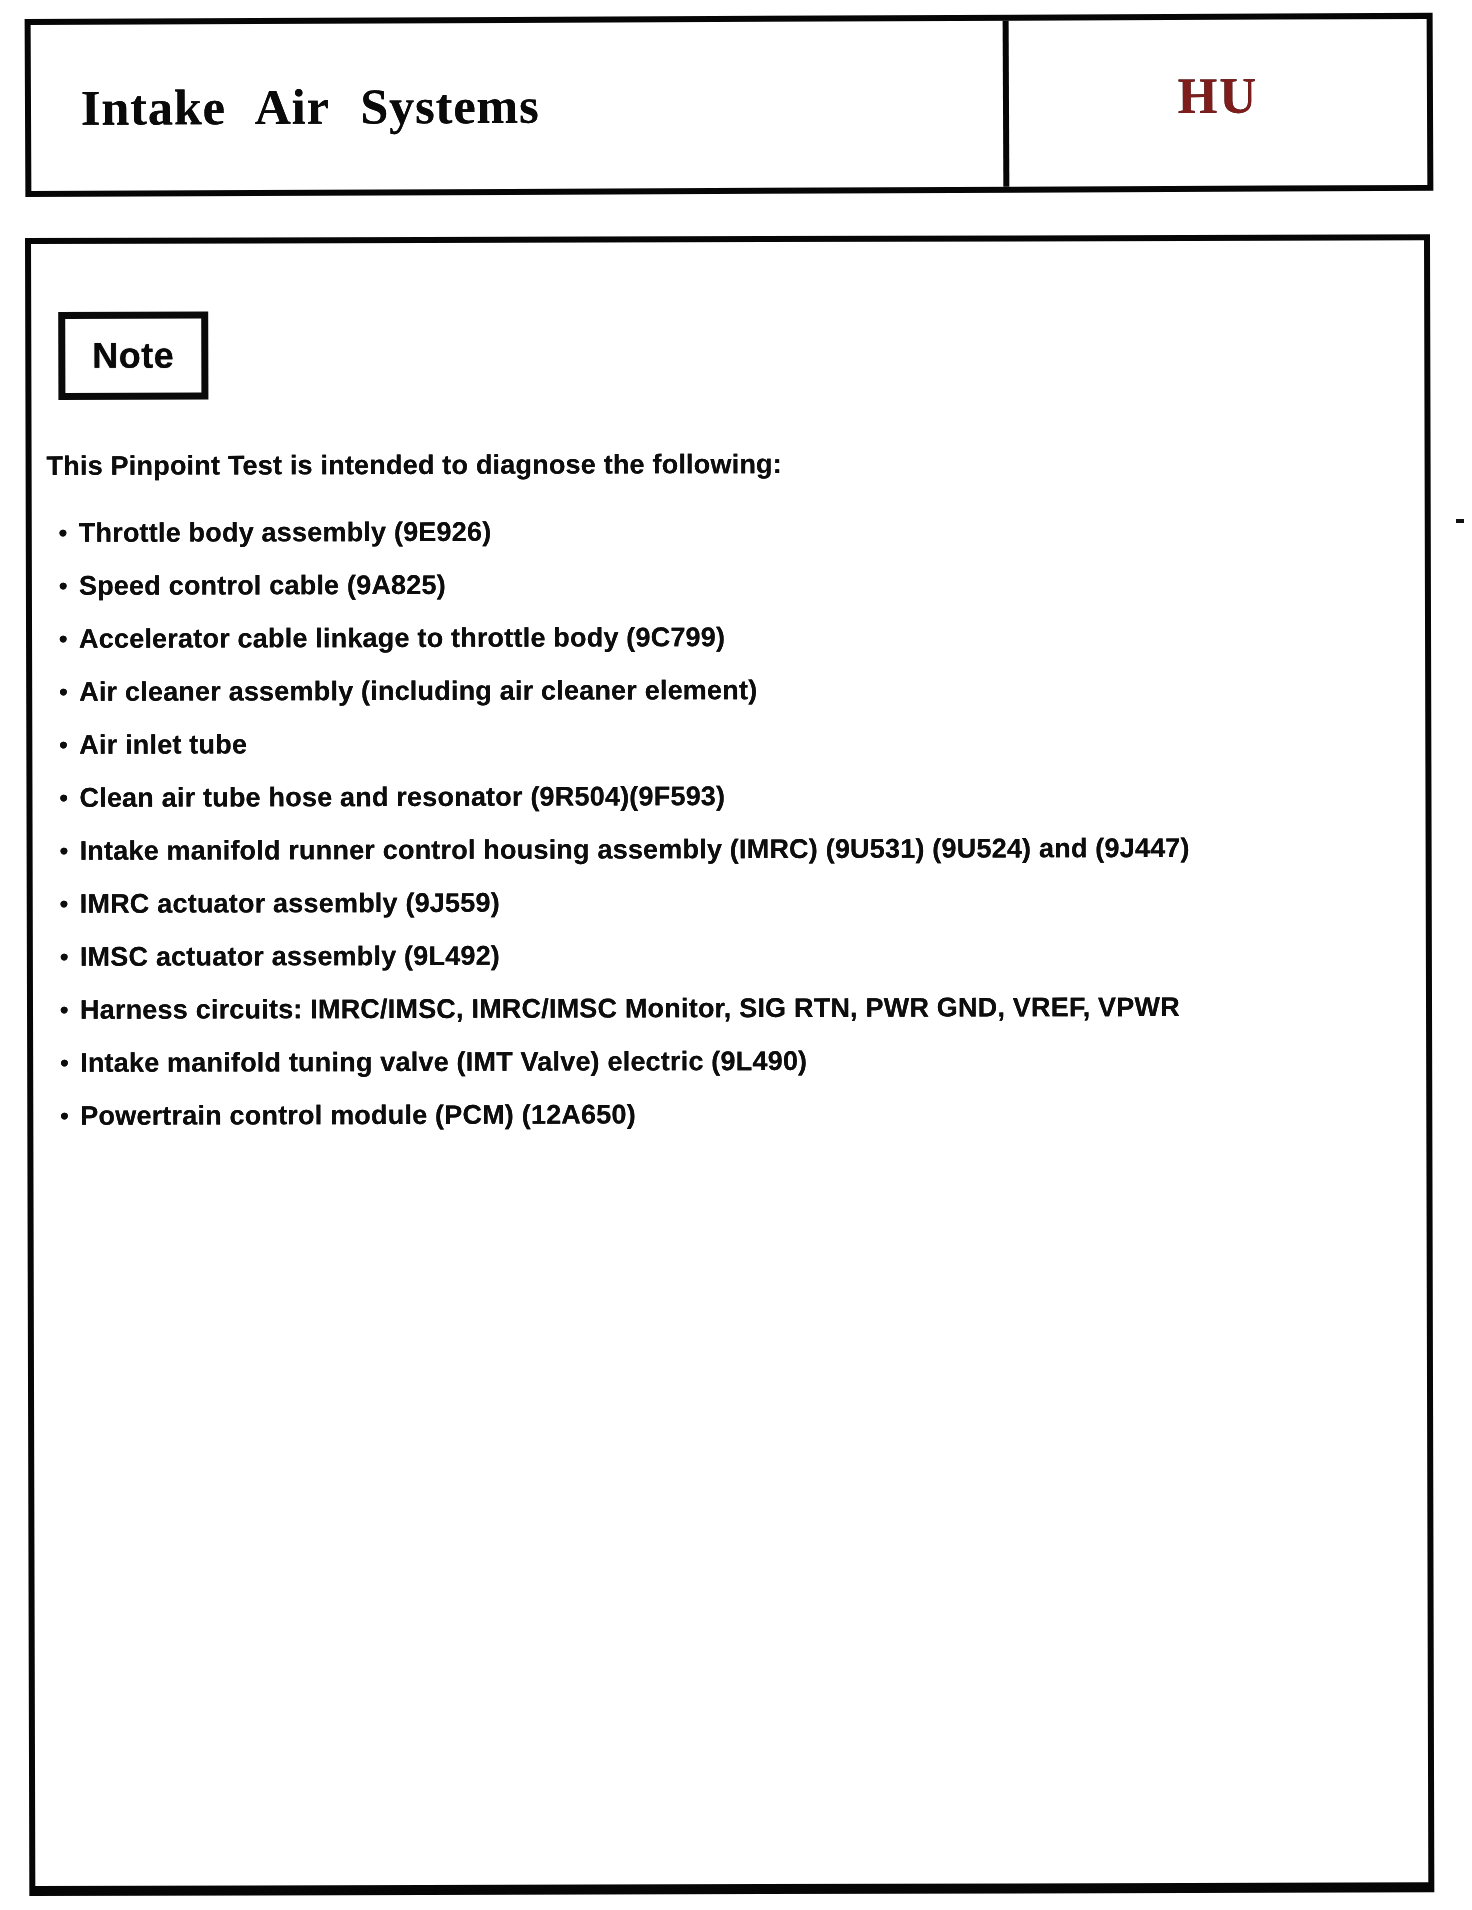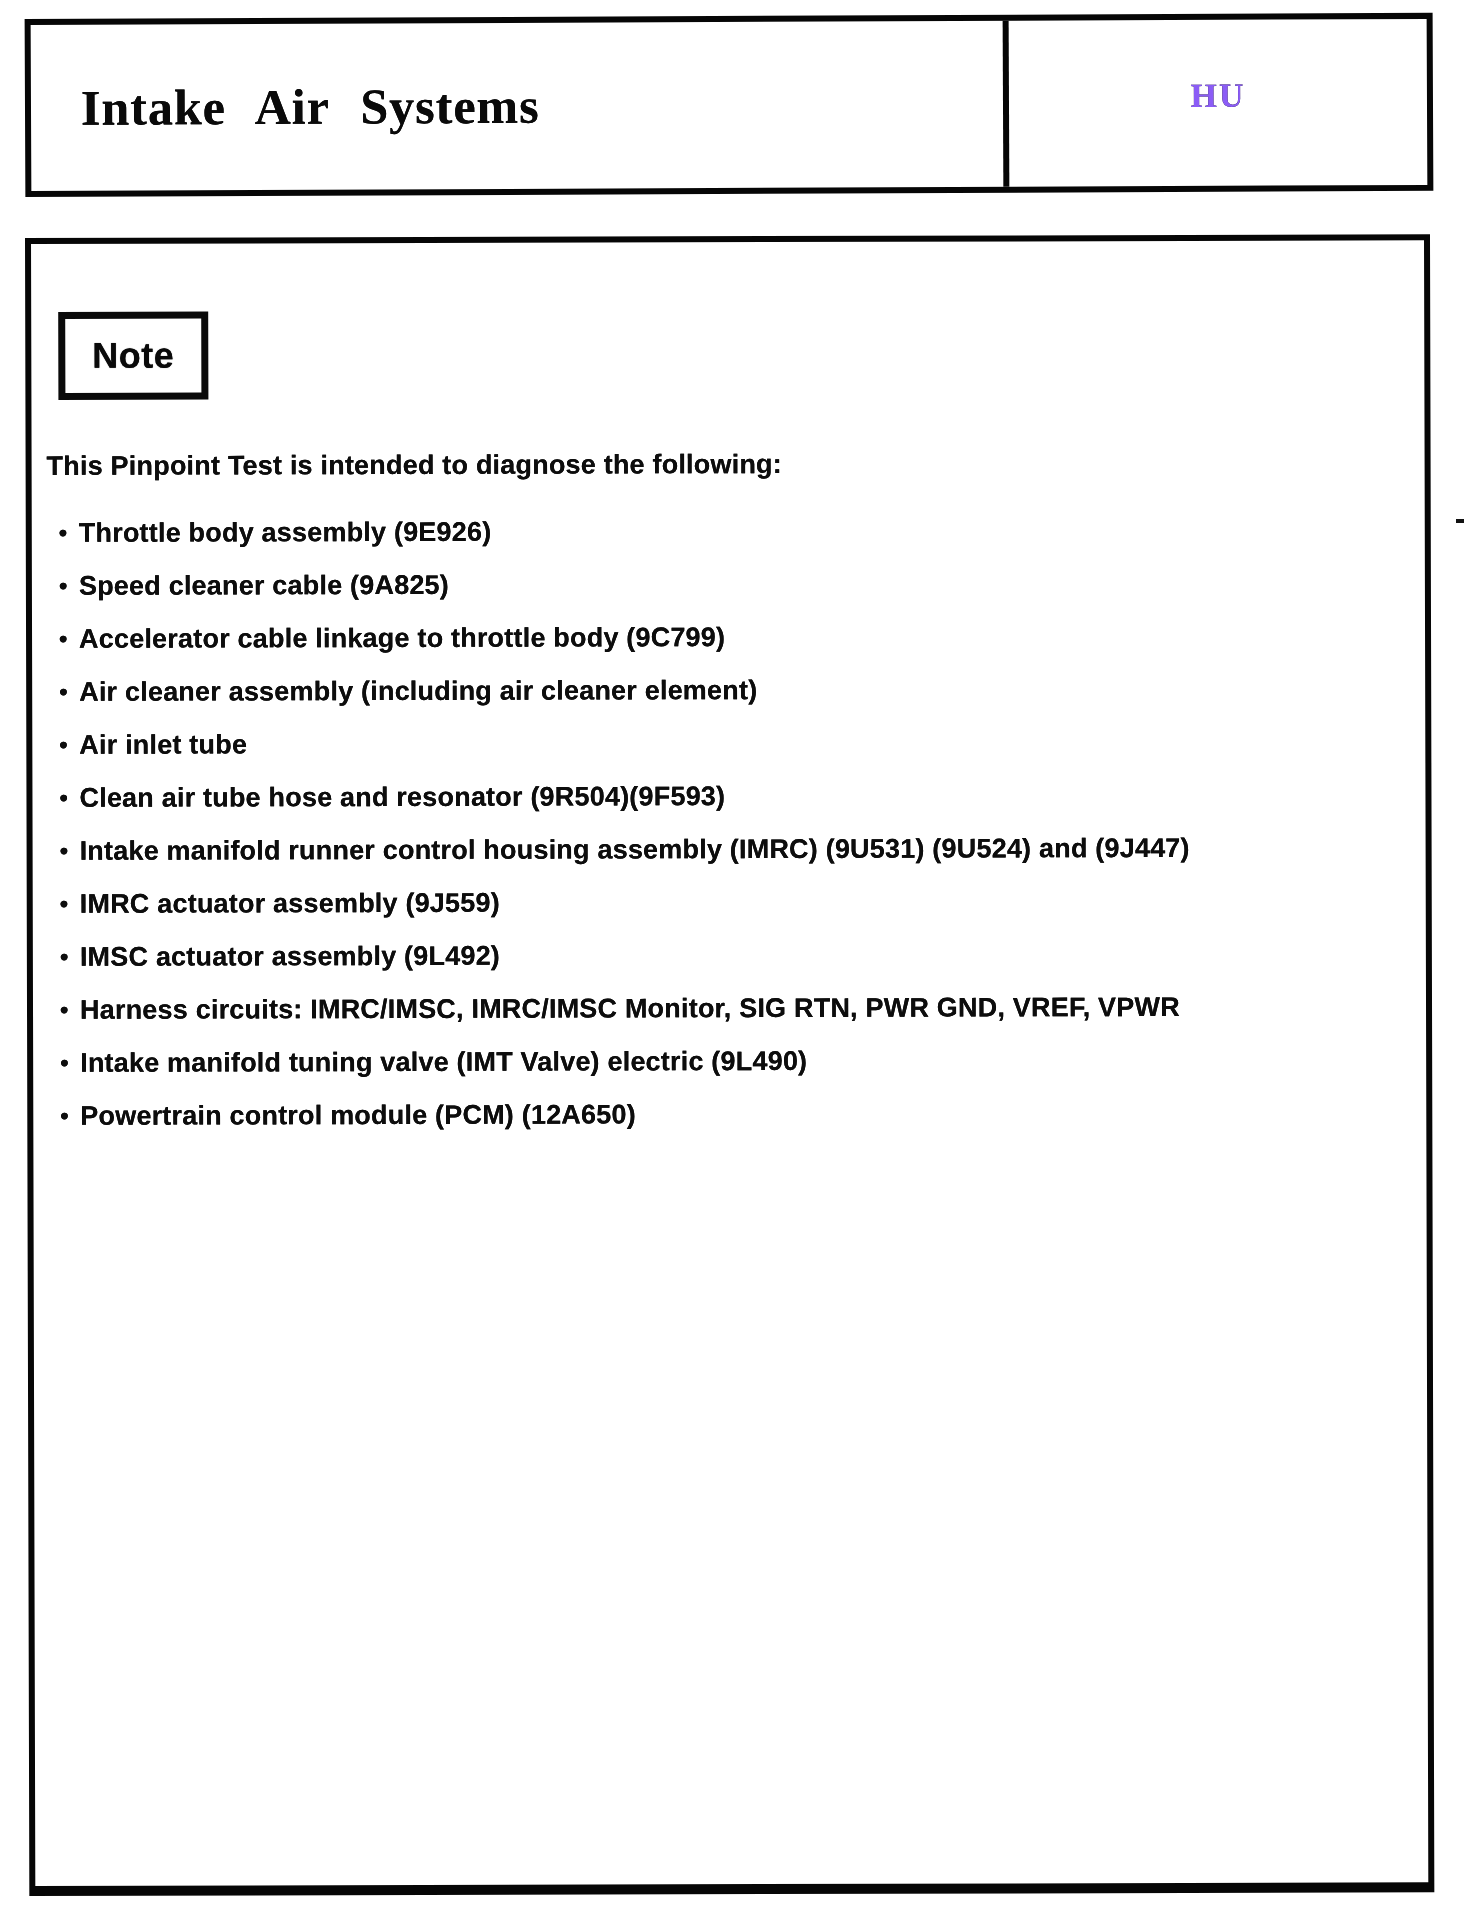--- a/index.html
+++ b/index.html
@@ -36,22 +36,22 @@
     word-spacing:18px;
     letter-spacing:1px;
     text-shadow:0 0 0.6px #0a0a0a;
   }
   .header-code-cell{
     flex:1;display:flex;align-items:center;justify-content:center;
   }
   .header-code{
     font-family:"Liberation Serif", serif;
     font-weight:bold;
-    font-size:34px;
-    color:#8b5cf6;
+    font-size:51px;
+    color:#7f1d1d;
     margin-top:-14px;
     letter-spacing:2px;
     text-shadow:0 0 0.6px #0a0a0a;
   }
 
   
   .main-box{
     position:absolute;left:25px;top:238px;
     width:1405px;height:1658px;
     border:6px solid #060606;
@@ -134,21 +134,21 @@
   <div class="main-box">
 
     <div class="note-badge">
       <span class="note-badge-label">Note</span>
     </div>
 
     <p class="intro-text">This Pinpoint Test is intended to diagnose the following:</p>
 
     <ul class="bullet-list">
         <li><span class="bullet-dot">•</span><span class="item-text">Throttle body assembly (9E926)</span></li>
-        <li><span class="bullet-dot">•</span><span class="item-text">Speed cleaner cable (9A825)</span></li>
+        <li><span class="bullet-dot">•</span><span class="item-text">Speed control cable (9A825)</span></li>
         <li><span class="bullet-dot">•</span><span class="item-text">Accelerator cable linkage to throttle body (9C799)</span></li>
         <li><span class="bullet-dot">•</span><span class="item-text">Air cleaner assembly (including air cleaner element)</span></li>
         <li><span class="bullet-dot">•</span><span class="item-text">Air inlet tube</span></li>
         <li><span class="bullet-dot">•</span><span class="item-text">Clean air tube hose and resonator (9R504)(9F593)</span></li>
         <li><span class="bullet-dot">•</span><span class="item-text">Intake manifold runner control housing assembly (IMRC) (9U531) (9U524) and (9J447)</span></li>
         <li><span class="bullet-dot">•</span><span class="item-text">IMRC actuator assembly (9J559)</span></li>
         <li><span class="bullet-dot">•</span><span class="item-text">IMSC actuator assembly (9L492)</span></li>
         <li><span class="bullet-dot">•</span><span class="item-text">Harness circuits: IMRC/IMSC, IMRC/IMSC Monitor, SIG RTN, PWR GND, VREF, VPWR</span></li>
         <li><span class="bullet-dot">•</span><span class="item-text">Intake manifold tuning valve (IMT Valve) electric (9L490)</span></li>
         <li><span class="bullet-dot">•</span><span class="item-text">Powertrain control module (PCM) (12A650)</span></li>

